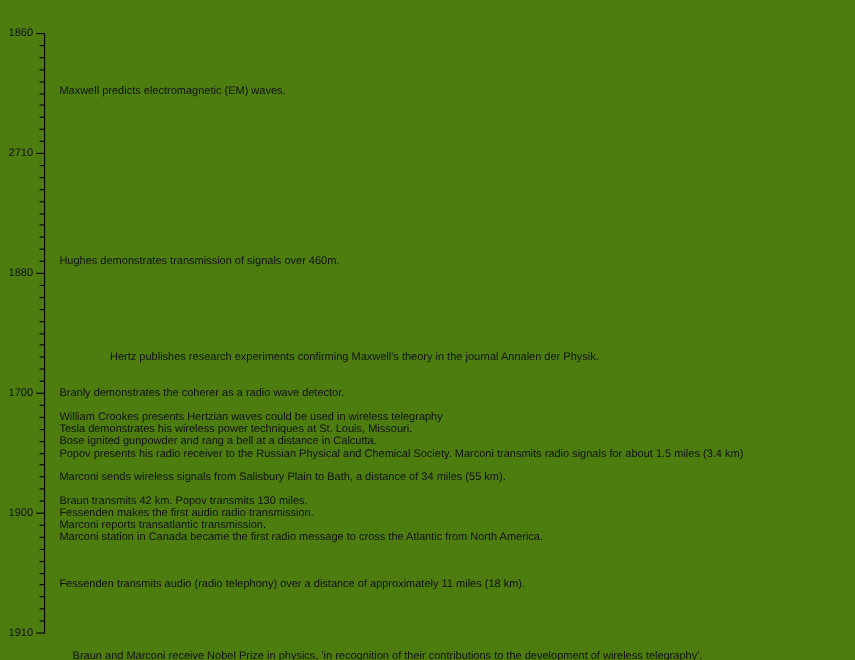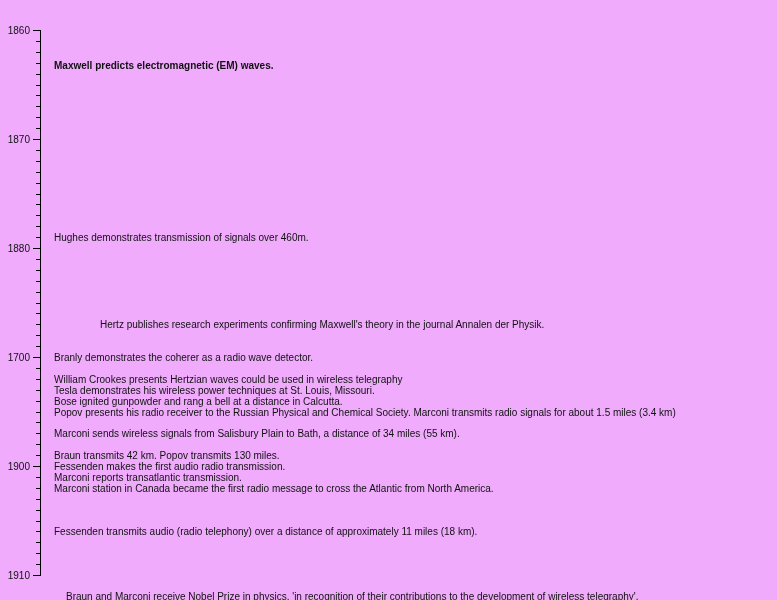--- a/index.html
+++ b/index.html
@@ -38,36 +38,36 @@
     position: absolute;
     font-size: 10px;
     line-height: 11px;
     color: #111111;
     white-space: nowrap;
   }
 </style>
 </head>
 <body>
 
-<div id="canvas" style="background: #f0abfc;">
+<div id="canvas" style="background: #4d7c0f;">
   <div class="axis-line" id="axis-line" style="left: 40px; top: 30px; height: 546px; background: rgb(0, 0, 0);"></div>
   <div id="ticks">
       <div class="tick" style="left: 33px; width: 7px; top: 30px; background: rgb(0, 0, 0);"></div>
       <div class="tick-label" style="left: 0px; top: 24.5px; color: rgb(17, 17, 17);">1860</div>
       <div class="tick" style="left: 36px; width: 4px; top: 40.9px; background: rgb(0, 0, 0);"></div>
       <div class="tick" style="left: 36px; width: 4px; top: 51.8px; background: rgb(0, 0, 0);"></div>
       <div class="tick" style="left: 36px; width: 4px; top: 62.7px; background: rgb(0, 0, 0);"></div>
       <div class="tick" style="left: 36px; width: 4px; top: 73.6px; background: rgb(0, 0, 0);"></div>
       <div class="tick" style="left: 36px; width: 4px; top: 84.5px; background: rgb(0, 0, 0);"></div>
       <div class="tick" style="left: 36px; width: 4px; top: 95.4px; background: rgb(0, 0, 0);"></div>
       <div class="tick" style="left: 36px; width: 4px; top: 106.3px; background: rgb(0, 0, 0);"></div>
       <div class="tick" style="left: 36px; width: 4px; top: 117.2px; background: rgb(0, 0, 0);"></div>
       <div class="tick" style="left: 36px; width: 4px; top: 128.1px; background: rgb(0, 0, 0);"></div>
       <div class="tick" style="left: 33px; width: 7px; top: 139px; background: rgb(0, 0, 0);"></div>
-      <div class="tick-label" style="left: 0px; top: 133.5px; color: rgb(17, 17, 17);">1870</div>
+      <div class="tick-label" style="left: 0px; top: 133.5px; color: rgb(17, 17, 17);">2710</div>
       <div class="tick" style="left: 36px; width: 4px; top: 149.9px; background: rgb(0, 0, 0);"></div>
       <div class="tick" style="left: 36px; width: 4px; top: 160.8px; background: rgb(0, 0, 0);"></div>
       <div class="tick" style="left: 36px; width: 4px; top: 171.7px; background: rgb(0, 0, 0);"></div>
       <div class="tick" style="left: 36px; width: 4px; top: 182.6px; background: rgb(0, 0, 0);"></div>
       <div class="tick" style="left: 36px; width: 4px; top: 193.5px; background: rgb(0, 0, 0);"></div>
       <div class="tick" style="left: 36px; width: 4px; top: 204.4px; background: rgb(0, 0, 0);"></div>
       <div class="tick" style="left: 36px; width: 4px; top: 215.3px; background: rgb(0, 0, 0);"></div>
       <div class="tick" style="left: 36px; width: 4px; top: 226.2px; background: rgb(0, 0, 0);"></div>
       <div class="tick" style="left: 36px; width: 4px; top: 237.1px; background: rgb(0, 0, 0);"></div>
       <div class="tick" style="left: 33px; width: 7px; top: 248px; background: rgb(0, 0, 0);"></div>
@@ -100,21 +100,21 @@
       <div class="tick" style="left: 36px; width: 4px; top: 509.6px; background: rgb(0, 0, 0);"></div>
       <div class="tick" style="left: 36px; width: 4px; top: 520.5px; background: rgb(0, 0, 0);"></div>
       <div class="tick" style="left: 36px; width: 4px; top: 531.4px; background: rgb(0, 0, 0);"></div>
       <div class="tick" style="left: 36px; width: 4px; top: 542.3px; background: rgb(0, 0, 0);"></div>
       <div class="tick" style="left: 36px; width: 4px; top: 553.2px; background: rgb(0, 0, 0);"></div>
       <div class="tick" style="left: 36px; width: 4px; top: 564.1px; background: rgb(0, 0, 0);"></div>
       <div class="tick" style="left: 33px; width: 7px; top: 575px; background: rgb(0, 0, 0);"></div>
       <div class="tick-label" style="left: 0px; top: 569.5px; color: rgb(17, 17, 17);">1910</div>
     </div>
   <div id="events">
-      <div class="event-label" style="left: 54px; top: 60px; color: rgb(17, 17, 17); font-weight: bold;">Maxwell predicts electromagnetic (EM) waves.</div>
+      <div class="event-label" style="left: 54px; top: 77px; color: rgb(17, 17, 17);">Maxwell predicts electromagnetic (EM) waves.</div>
       <div class="event-label" style="left: 54px; top: 232.1px; color: rgb(17, 17, 17);">Hughes demonstrates transmission of signals over 460m.</div>
       <div class="event-label" style="left: 54px; top: 319.3px; color: rgb(17, 17, 17); margin-left: 46px;">Hertz publishes research experiments confirming Maxwell's theory in the journal Annalen der Physik.</div>
       <div class="event-label" style="left: 54px; top: 352px; color: rgb(17, 17, 17);">Branly demonstrates the coherer as a radio wave detector.</div>
       <div class="event-label" style="left: 54px; top: 373.8px; color: rgb(17, 17, 17);">William Crookes presents Hertzian waves could be used in wireless telegraphy</div>
       <div class="event-label" style="left: 54px; top: 384.7px; color: rgb(17, 17, 17);">Tesla demonstrates his wireless power techniques at St. Louis, Missouri.</div>
       <div class="event-label" style="left: 54px; top: 395.6px; color: rgb(17, 17, 17);">Bose ignited gunpowder and rang a bell at a distance in Calcutta.</div>
       <div class="event-label" style="left: 54px; top: 406.5px; color: rgb(17, 17, 17);">Popov presents his radio receiver to the Russian Physical and Chemical Society. Marconi transmits radio signals for about 1.5 miles (3.4 km)</div>
       <div class="event-label" style="left: 54px; top: 428.3px; color: rgb(17, 17, 17);">Marconi sends wireless signals from Salisbury Plain to Bath, a distance of 34 miles (55 km).</div>
       <div class="event-label" style="left: 54px; top: 450.1px; color: rgb(17, 17, 17);">Braun transmits 42 km. Popov transmits 130 miles.</div>
       <div class="event-label" style="left: 54px; top: 461px; color: rgb(17, 17, 17);">Fessenden makes the first audio radio transmission.</div>

